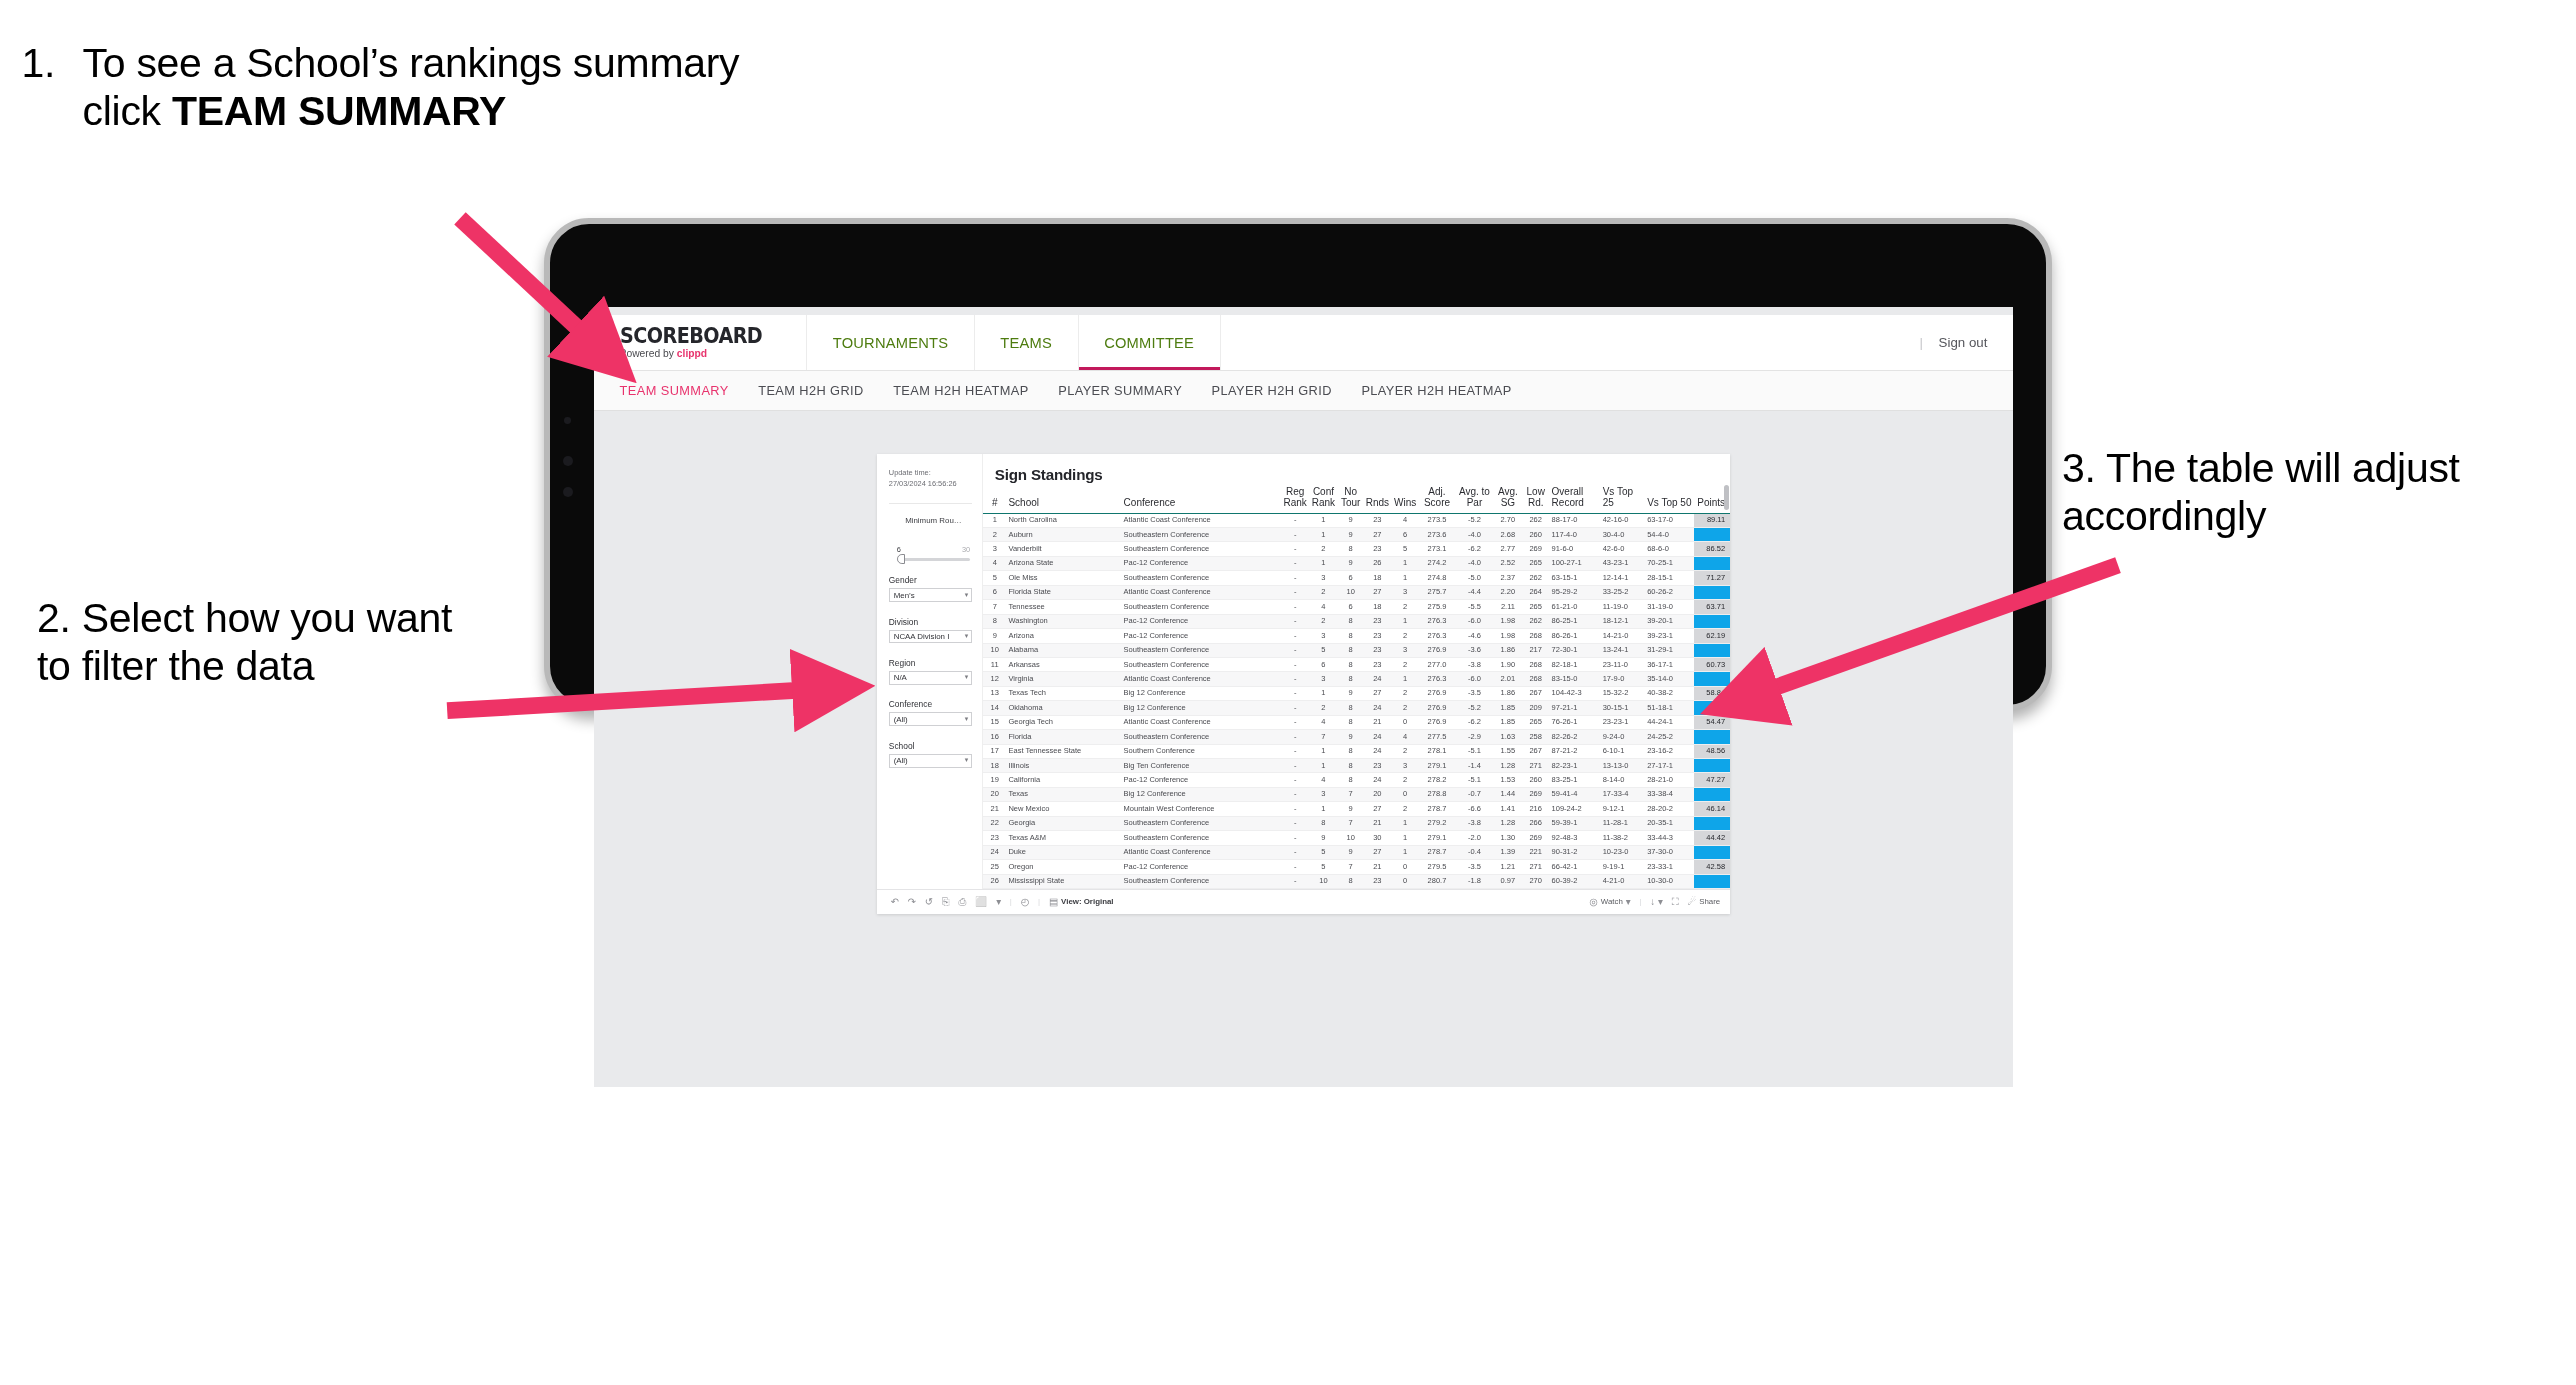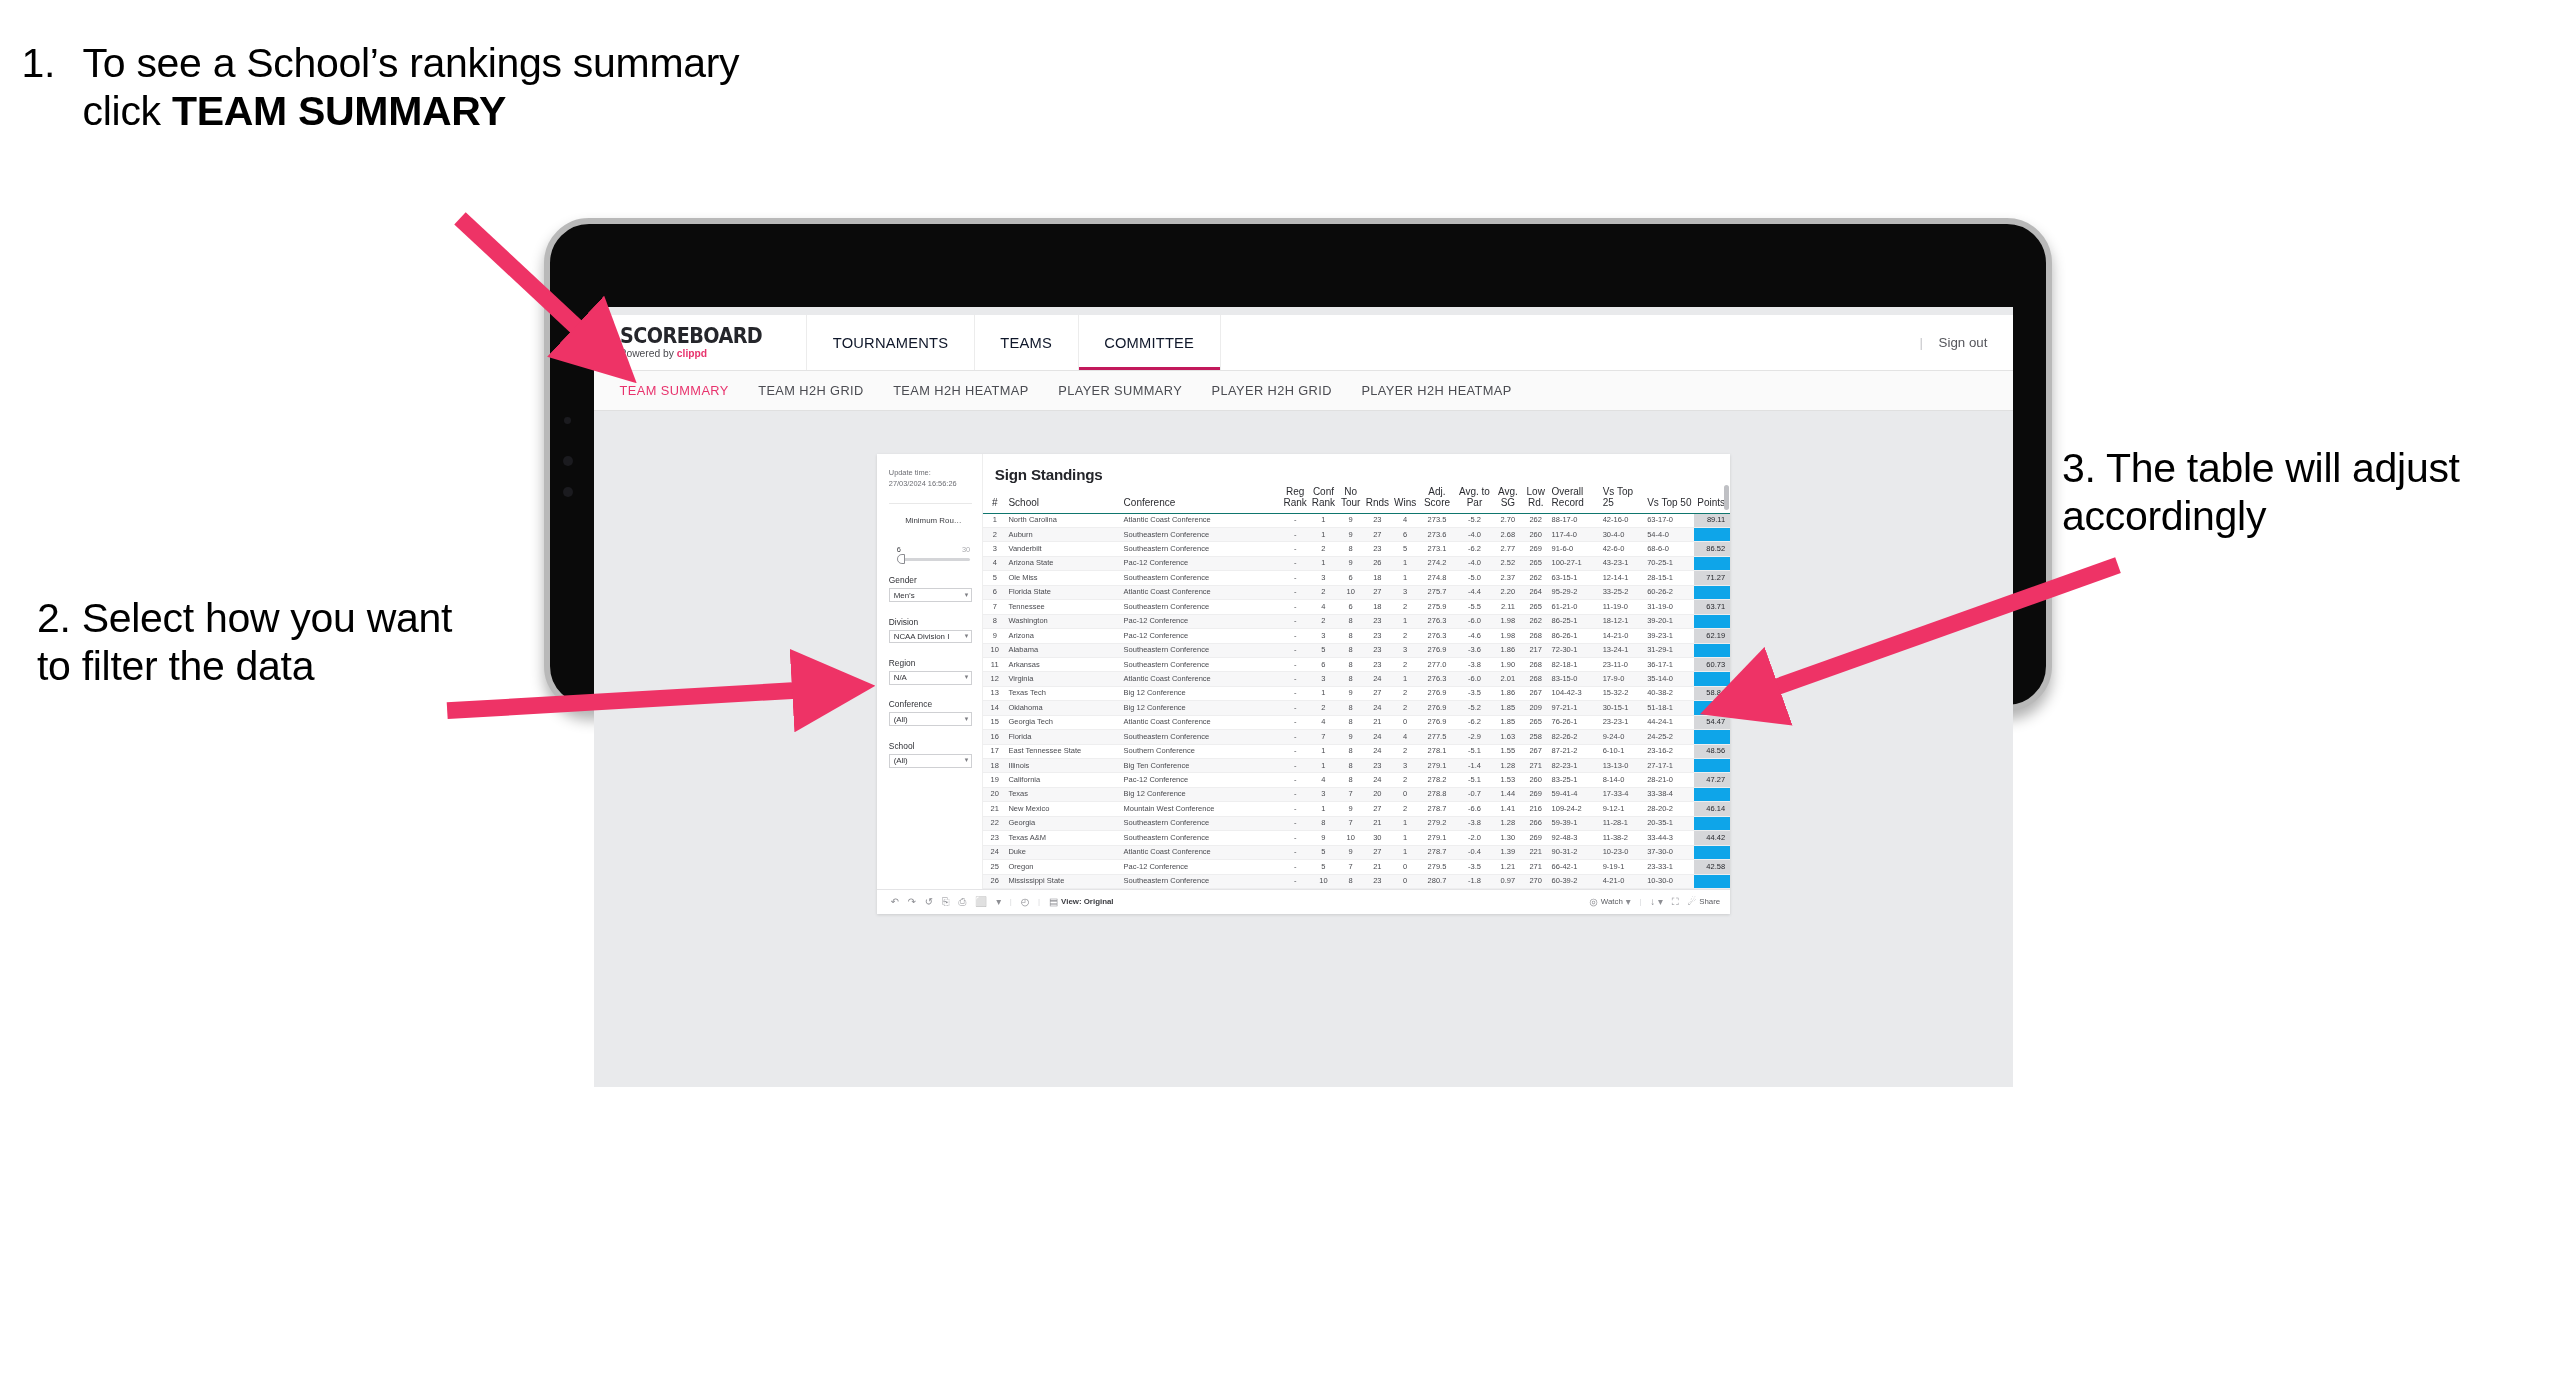--- a/index.html
+++ b/index.html
@@ -83,21 +83,21 @@
     color: #25262b; line-height: 1;
     transform: scaleX(0.93); transform-origin: left center;
   }
   #brand .powered {
     font-size: 10.3px; color: #4a4a4f; margin-top: 2.9px; line-height: 1;
   }
   #brand .powered .clippd { color: #e8336d; font-weight: bold; }
 
   .topnav-item {
     display: flex; align-items: center; padding: 0 25.6px;
-    font-size: 14.7px; color: #0f172a; letter-spacing: 0.2px;
+    font-size: 14.7px; color: #4d7c0f; letter-spacing: 0.2px;
     border-right: 1px solid #ececec;
     position: relative;
   }
   .topnav-item.active::after {
     content: ""; position: absolute; left: 0; right: 0; bottom: 0;
     height: 2.9px; background: #c2185b;
   }
   #topbar-spacer { flex: 1; border-right: none; }
   #signout-wrap {
     display: flex; align-items: center; gap: 15.7px;

